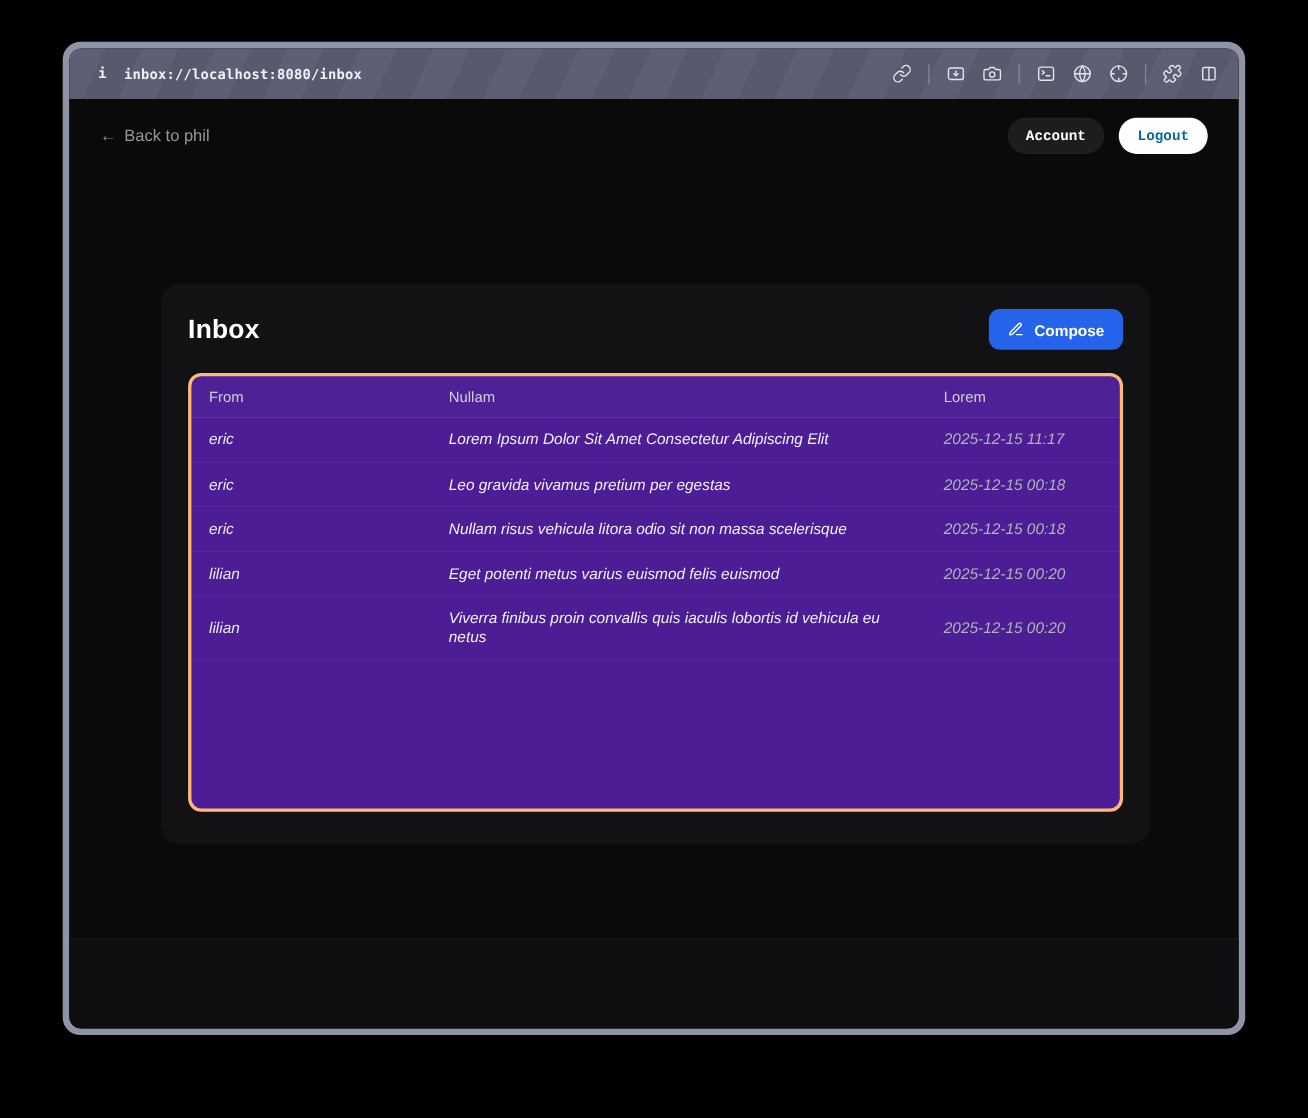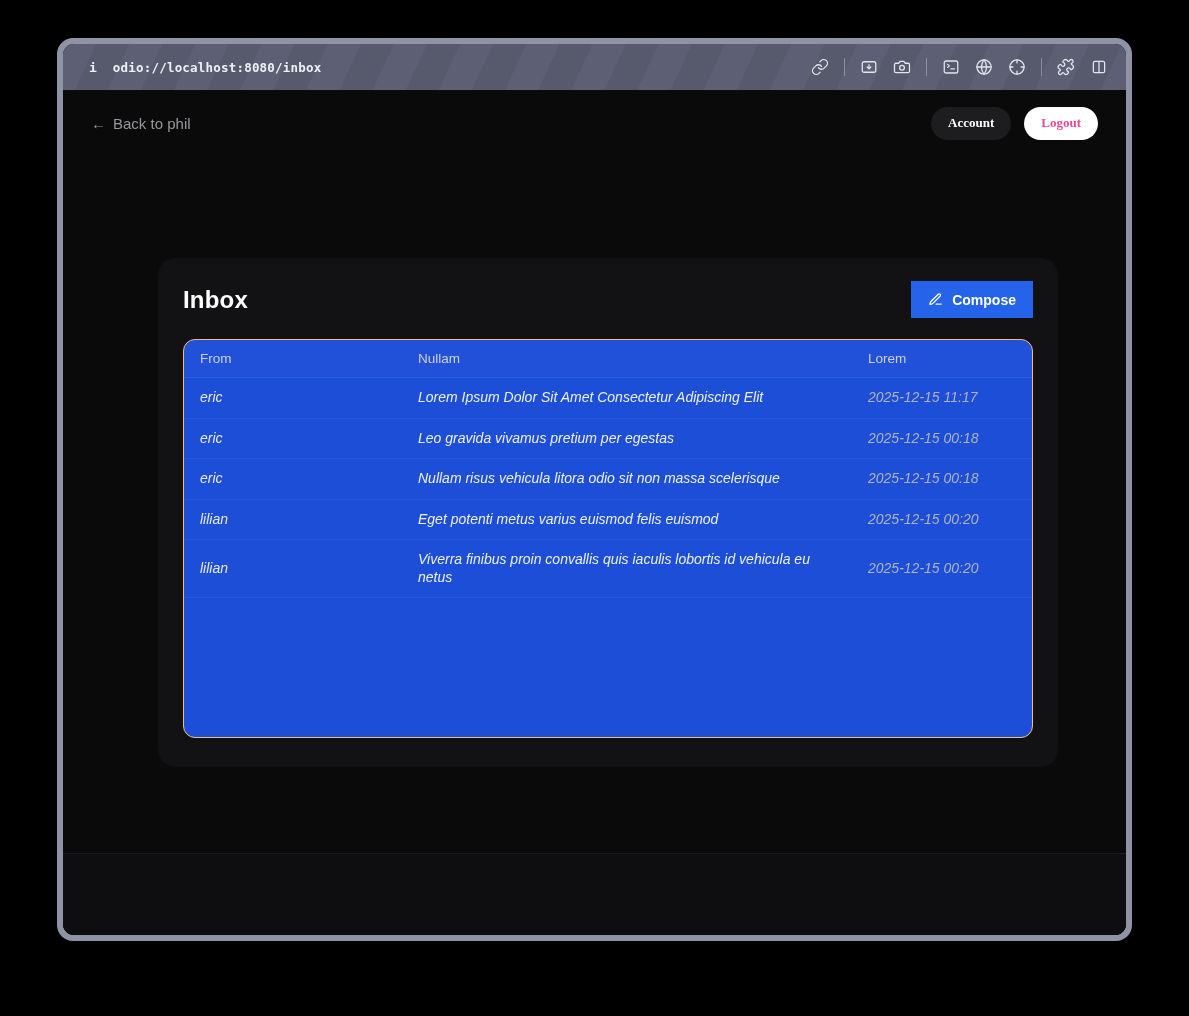--- a/index.html
+++ b/index.html
@@ -30,40 +30,40 @@
   
   .content { flex:1; position:relative; background:#0a0a0b; }
 
   .page-header { position:absolute; left:0; right:0; top:0; height:66px;
                  display:flex; align-items:center; padding:0 28px; }
   .back-link { color:#97979c; font-size:15px; display:flex; align-items:center;
                gap:7px; cursor:pointer; }
   .hdr-buttons { margin-left:auto; display:flex; gap:13px; }
   .btn-pill { height:33px; padding:0 17px; border-radius:17px; border:none;
               font-size:13px; font-weight:700; cursor:pointer;
-              font-family:Liberation Serif, serif; display:flex; align-items:center;text-align:center; }
+              font-family:Liberation Mono, monospace; display:flex; align-items:center;text-align:center; }
   .btn-account { background:#1d1d20; color:#fff; }
-  .btn-logout  { background:#ffffff; color:#ec4899; }
-
-  
-  .card { position:absolute; left:96px; top:169px; width:898px; height:507px;
+  .btn-logout  { background:#ffffff; color:#0369a1; }
+
+  
+  .card { position:absolute; left:84px; top:169px; width:898px; height:507px;
           background:#121214; border-radius:16px; padding:22px 24px 24px;
           box-shadow:0 0 0 1px rgba(255,255,255,.03); }
   .card-head { display:flex; align-items:center; justify-content:space-between;
                margin-bottom:21px; }
   .card-title { color:#ffffff; font-size:24px; font-weight:700; letter-spacing:.2px; }
   .btn-compose { display:flex; align-items:center; gap:9px; background:#2563eb;
-                 color:#fff; border:none; border-radius:0; height:37px;
+                 color:#fff; border:none; border-radius:10px; height:37px;
                  padding:0 17px; font-size:14px; font-weight:700; cursor:pointer;
                  font-family:"Liberation Sans", sans-serif; }
   .btn-compose svg { width:15px; height:15px; stroke:#fff; fill:none;
                      stroke-width:2; stroke-linecap:round; stroke-linejoin:round; }
 
-  .table-wrap { border:1px solid #fdba74; border-radius:12px; overflow:hidden;
-                height:399px; background:#1d4ed8; }
+  .table-wrap { border:3px solid #fdba74; border-radius:12px; overflow:hidden;
+                height:399px; background:#4c1d95; }
   table { width:100%; border-collapse:collapse; font-size:14px; table-layout:fixed; }
   col.c1 { width:218px; } col.c2 { width:450px; } col.c3 { width:181px; }
   thead th { text-align:left; padding:11px 16px; font-size:13.5px; font-weight:500;
              color:#ced0d6; background:rgba(255,255,255,.018);
              border-bottom:1px solid rgba(255,255,255,.07); }
   tbody td { padding:11px 16px; border-bottom:1px solid rgba(255,255,255,.05);
              vertical-align:middle; line-height:1.25;font-style:italic; }
   td.c-from { color:#e8e9ec; }
   td.c-subject { color:#eef0f2; }
   td.c-time { color:#b0b3ba; white-space:nowrap; }
@@ -74,21 +74,21 @@
             background:#0e0e10; border-top:1px solid rgba(255,255,255,.055); }
 </style>
 </head>
 <body>
 
 <div class="frame">
   <div class="window">
 
     <div class="topbar">
       <span class="info-glyph">i</span>
-      <span class="url-text">odio://localhost:8080/inbox</span>
+      <span class="url-text">inbox://localhost:8080/inbox</span>
       <div class="tb-icons">
         <span>
           <svg viewBox="0 0 24 24">
               <path d="M10 13a5 5 0 0 0 7.54.54l3-3a5 5 0 0 0-7.07-7.07l-1.72 1.71"></path>
               <path d="M14 11a5 5 0 0 0-7.54-.54l-3 3a5 5 0 0 0 7.07 7.07l1.71-1.71"></path>
             </svg>
         </span>
         <span class="tb-sep"></span>
         <span>
           <svg viewBox="0 0 24 24">

